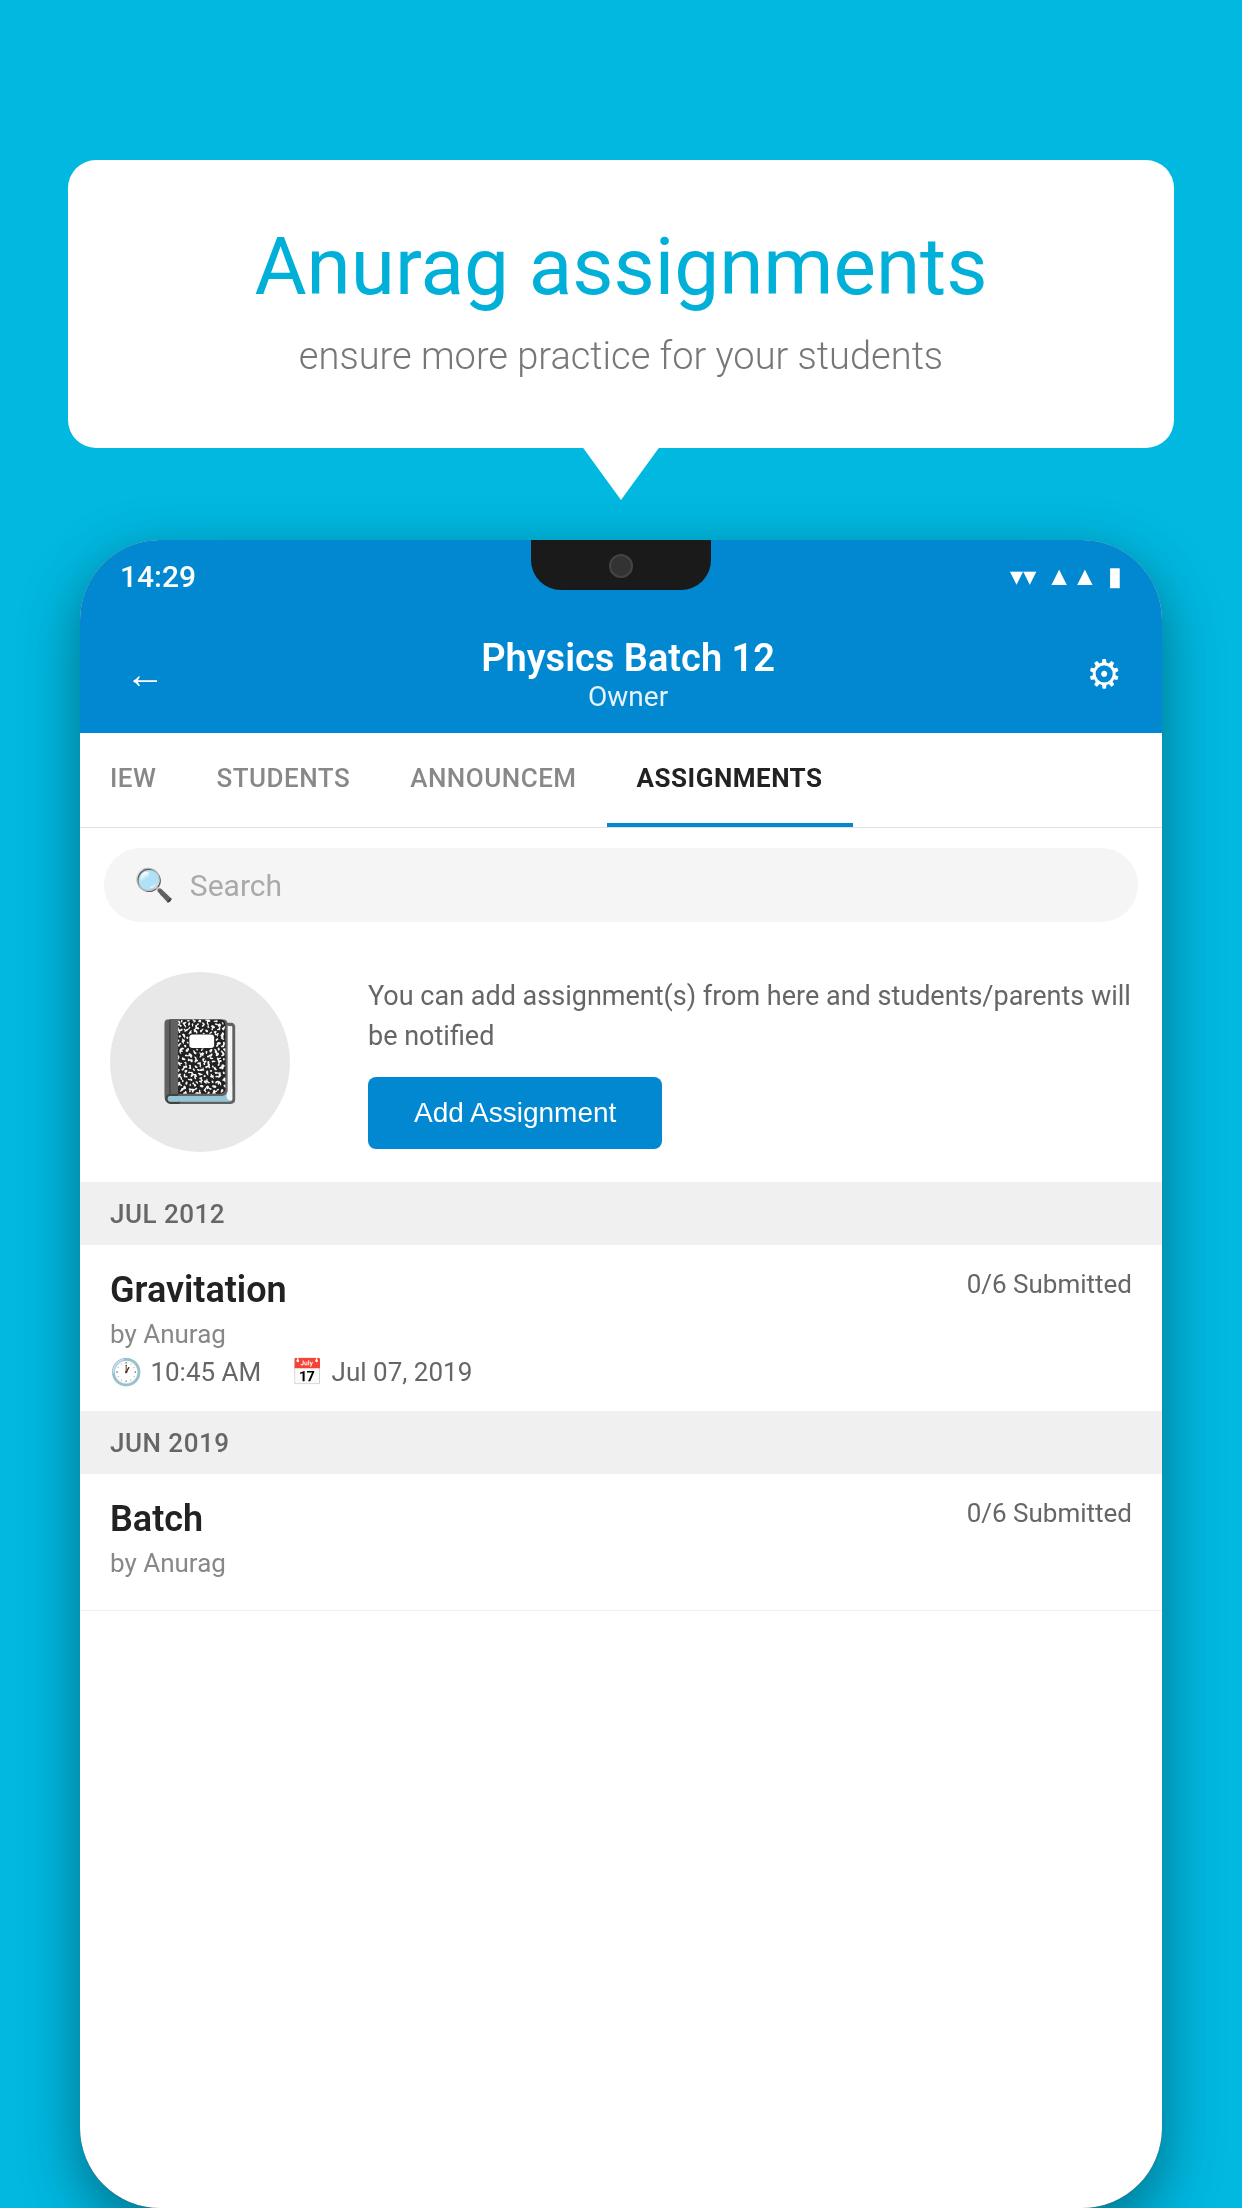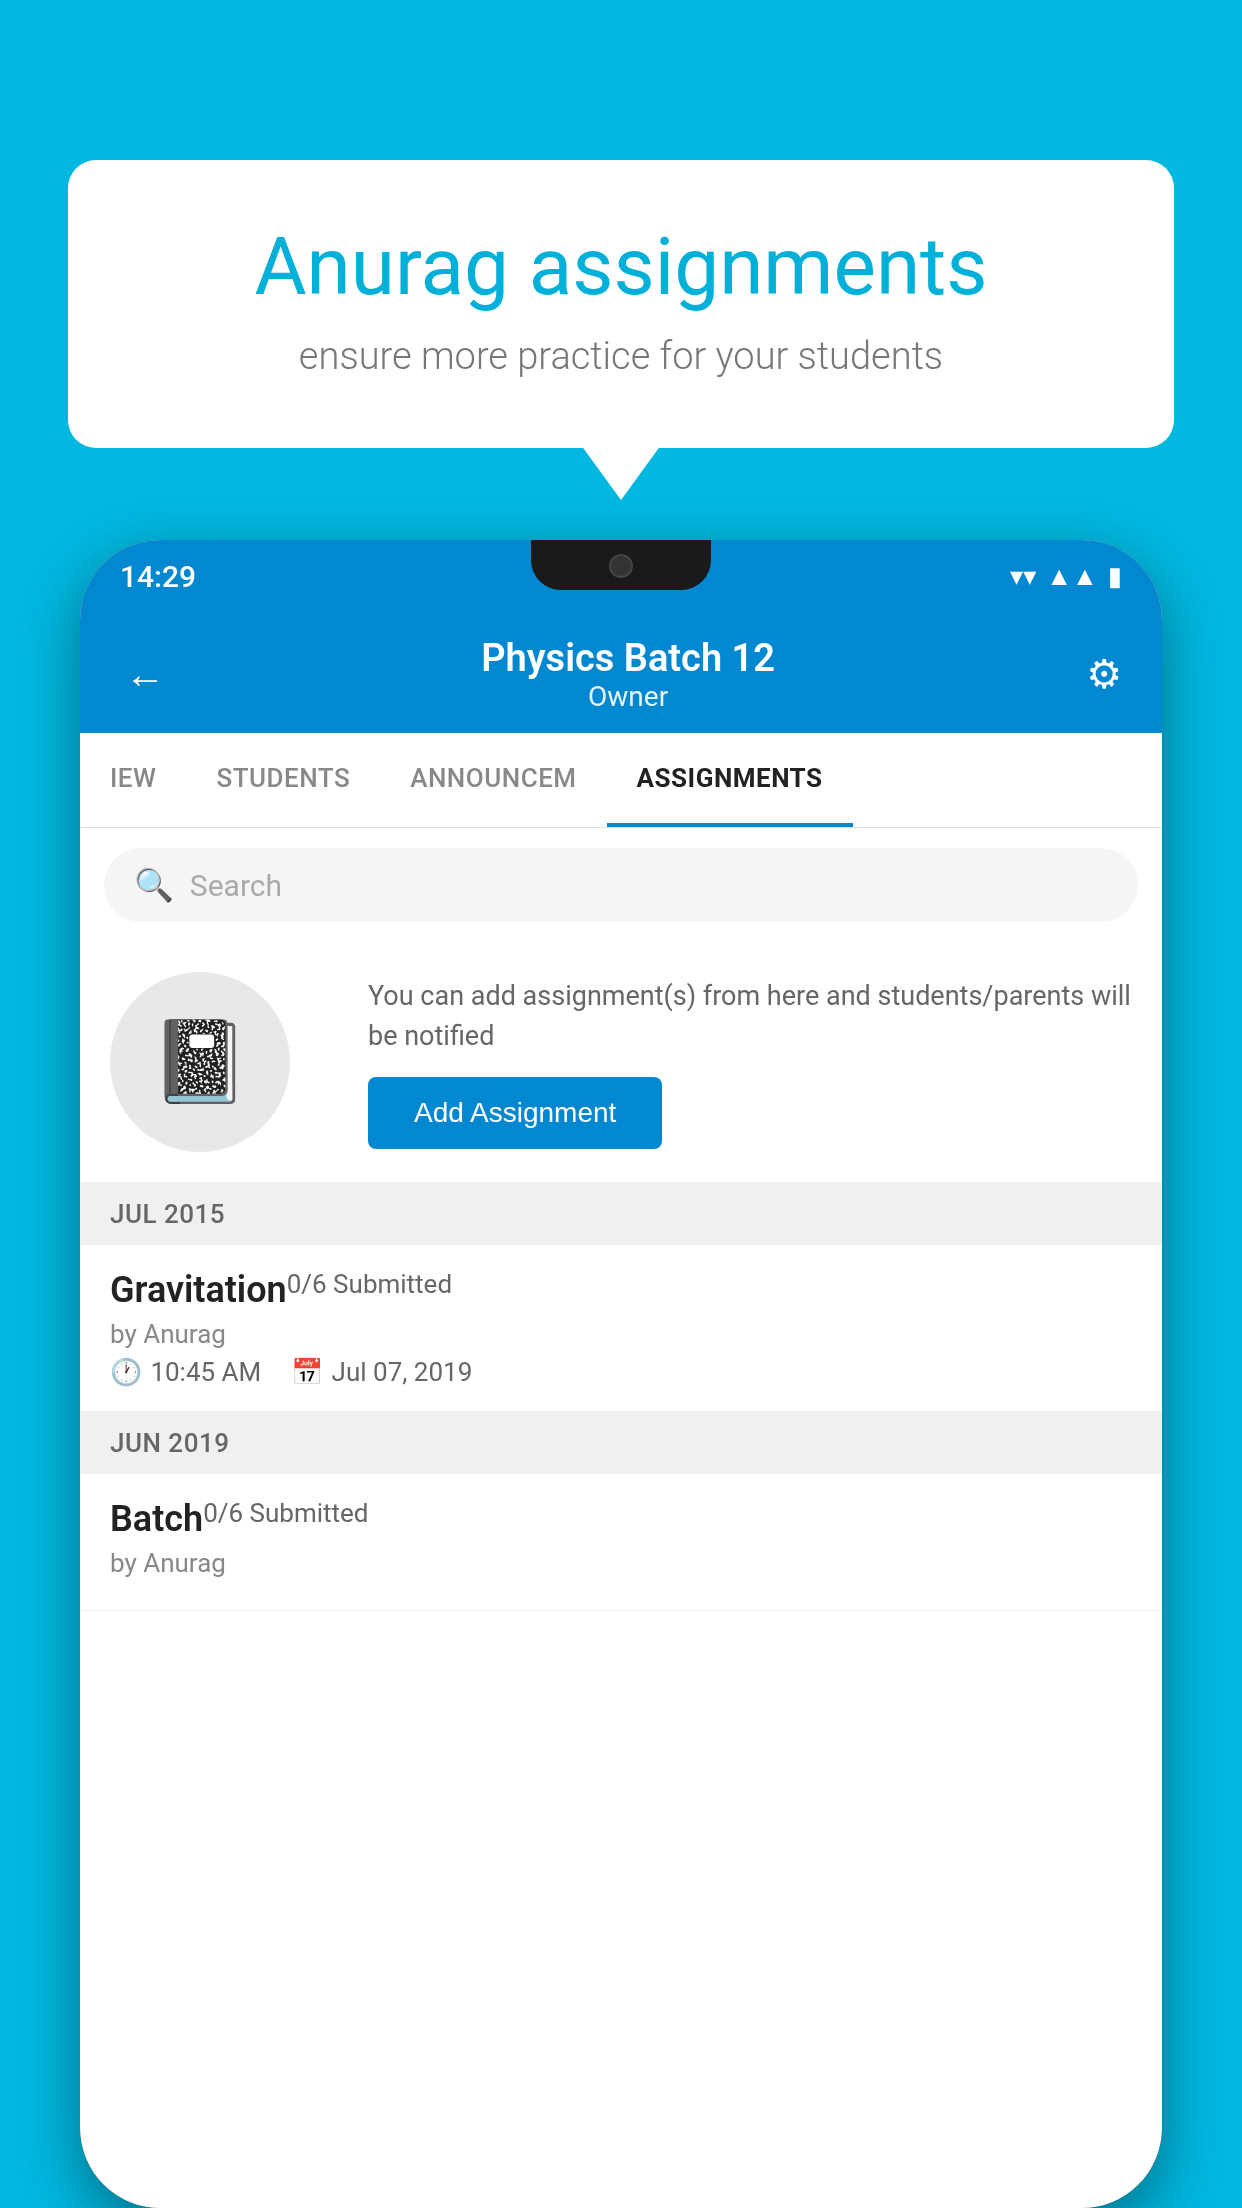--- a/index.html
+++ b/index.html
@@ -280,21 +280,21 @@
 
     
     .assignment-item {
       background: white;
       padding: 24px 30px;
       border-bottom: 1px solid #f0f0f0;
     }
 
     .assignment-row-top {
       display: flex;
-      justify-content: flex-start;
+      justify-content: space-between;
       align-items: flex-start;
       margin-bottom: 8px;
     }
 
     .assignment-name {
       font-size: 36px;
       font-weight: 600;
       color: #222;
     }
 
@@ -390,21 +390,21 @@
         <div class="promo-icon-circle">
           <span class="notebook-icon">📓</span>
         </div>
         <div class="promo-content">
           <div class="promo-text">You can add assignment(s) from here and students/parents will be notified</div>
           <button class="add-assignment-btn">Add Assignment</button>
         </div>
       </div>
 
       <div class="month-header">
-        <span class="month-label">JUL 2015</span>
+        <span class="month-label">JUL 2012</span>
       </div>
 
       <div class="assignment-item">
         <div class="assignment-row-top">
           <span class="assignment-name">Gravitation</span>
           <span class="submitted-count">0/6 Submitted</span>
         </div>
         <div class="assignment-meta">by Anurag</div>
         <div class="assignment-details">
           <div class="detail-item">

